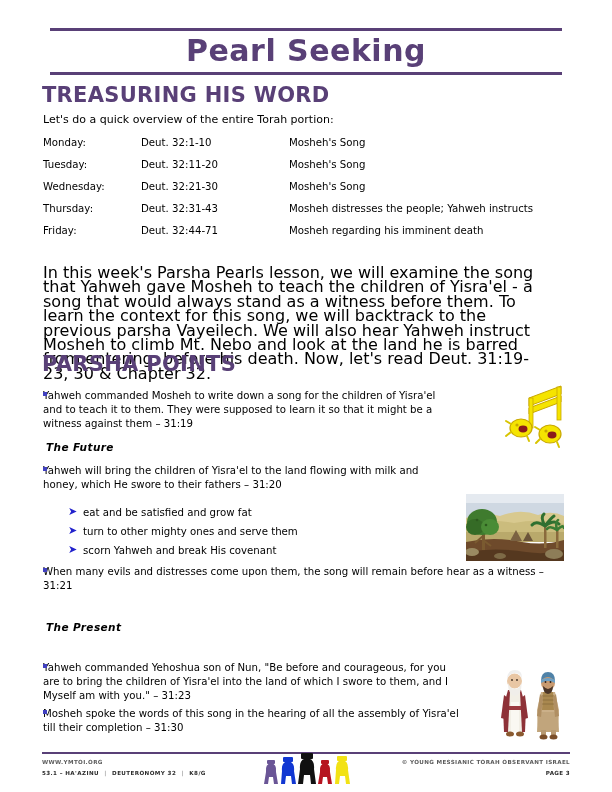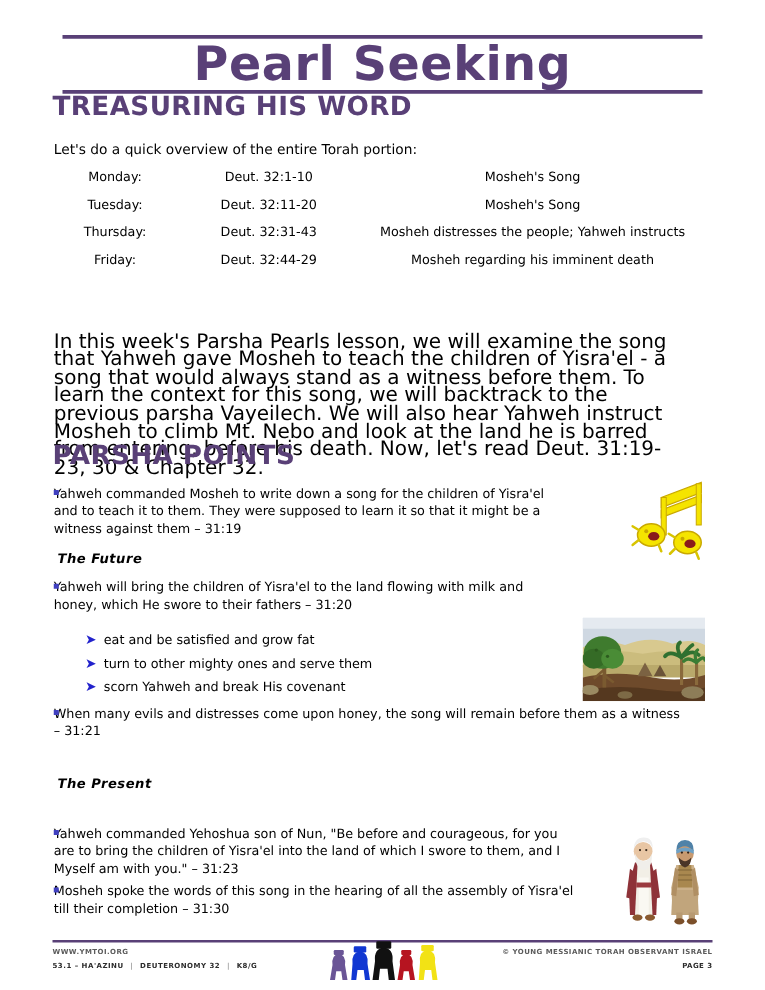--- a/index.html
+++ b/index.html
@@ -33,38 +33,38 @@
   .rule-top, .rule-bottom {
     height: 3px;
     background: #594077;
     width: 100%;
   }
   .rule-bottom { height: 3px; }
   .masthead-title {
     text-align: center;
     color: #594077;
     font-family: "DejaVu Sans", sans-serif;
-    font-size: 38px;
+    font-size: 30px;
     font-weight: bold;
     letter-spacing: 0.5px;
     line-height: 38px;
     padding: 1px 0 2px 0;
   }
 
   
   .sec-head {
     position: absolute;
     color: #594077;
     font-family: "DejaVu Sans", sans-serif;
     font-weight: bold;
     font-size: 21px;
     letter-spacing: 0.3px;
     text-transform: uppercase;
   }
-  #sec-treasuring { left: 42px; top: 73px; }
+  #sec-treasuring { left: 42px; top: 83px; }
   #sec-parsha     { left: 42px; top: 352px; text-align: right; }
 
   .body-text {
     font-family: "DejaVu Sans", sans-serif;
     font-size: 11px;
     line-height: 14.2px;
     color: #000000;
   }
 
   .intro-line {
@@ -81,21 +81,20 @@
     top: 136px;
     width: 520px;
     border-collapse: collapse;
   }
   .schedule td {
     vertical-align: top;
     padding: 0 0 8px 0;
     font-family: "DejaVu Sans", sans-serif;
     font-size: 10.2px;
     line-height: 14px;
-    text-align: center;
   }
   .col-day  { width: 98px; }
   .col-ref  { width: 148px; }
   .col-desc { width: 274px; margin-top: 12px; }
 
   
   .para {
     position: absolute;
     left: 43px;
     top: 266px;
@@ -233,27 +232,32 @@
         <td class="col-day">Monday:</td>
         <td class="col-ref">Deut. 32:1-10</td>
         <td class="col-desc">Mosheh's Song</td>
       </tr>
       <tr>
         <td class="col-day">Tuesday:</td>
         <td class="col-ref">Deut. 32:11-20</td>
         <td class="col-desc">Mosheh's Song</td>
       </tr>
       <tr>
+        <td class="col-day">Wednesday:</td>
+        <td class="col-ref">Deut. 32:21-30</td>
+        <td class="col-desc">Mosheh's Song</td>
+      </tr>
+      <tr>
         <td class="col-day">Thursday:</td>
         <td class="col-ref">Deut. 32:31-43</td>
         <td class="col-desc">Mosheh distresses the people; Yahweh instructs</td>
       </tr>
       <tr>
         <td class="col-day">Friday:</td>
-        <td class="col-ref">Deut. 32:44-29</td>
+        <td class="col-ref">Deut. 32:44-71</td>
         <td class="col-desc">Mosheh regarding his imminent death</td>
       </tr>
     </tbody>
   </table>
 
   <div class="para">In this week's Parsha Pearls lesson, we will examine the song that Yahweh gave Mosheh to teach the children of Yisra'el - a song that would always stand as a witness before them. To learn the context for this song, we will backtrack to the previous parsha Vayeilech. We will also hear Yahweh instruct Mosheh to climb Mt. Nebo and look at the land he is barred from entering, before his death. Now, let's read Deut. 31:19-23, 30 &amp; Chapter 32.</div>
 
   <div class="sec-head" id="sec-parsha">PARSHA POINTS</div>
 
   <div class="bullet" style="left:43px; top:389px; width:400px;">
@@ -276,21 +280,21 @@
     <span class="arw">➤</span>
     <span class="txt">turn to other mighty ones and serve them</span>
   </div>
   <div class="arrow-item" style="left:68px; top:543px; width:330px;">
     <span class="arw">➤</span>
     <span class="txt">scorn Yahweh and break His covenant</span>
   </div>
 
   <div class="bullet" style="left:43px; top:565px; width:505px;">
     <span class="mark"></span>
-    <span class="txt">When many evils and distresses come upon honey, the song will remain before them as a witness – 31:21</span>
+    <span class="txt">When many evils and distresses come upon them, the song will remain before hear as a witness – 31:21</span>
   </div>
 
 
   <div class="subhead" style="left:46px; top:621px;">The Present</div>
 
 
   <div class="bullet" style="left:43px; top:661px; width:420px;">
     <span class="mark"></span>
     <span class="txt">Yahweh commanded Yehoshua son of Nun, "Be before and courageous, for you are to bring the children of Yisra'el into the land of which I swore to them, and I Myself am with you." – 31:23</span>
   </div>

